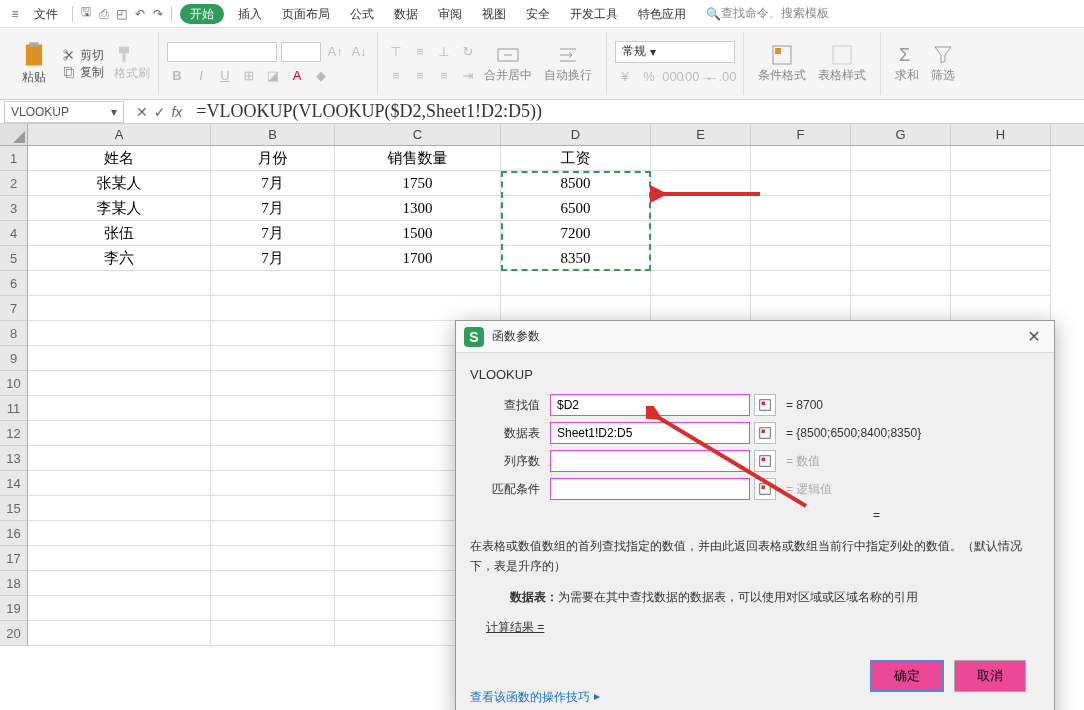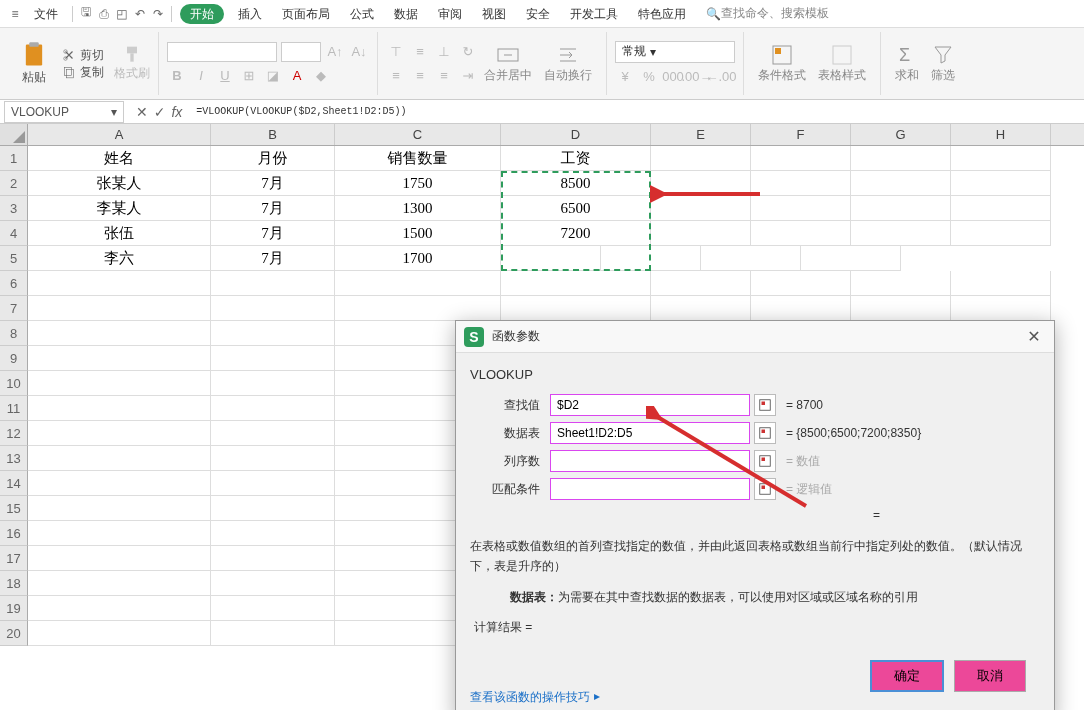--- a/index.html
+++ b/index.html
@@ -15,37 +15,37 @@
   
   
   .ribbon { height: 72px; background: #f5f5f5; border-bottom: 1px solid #ccc; display: flex; padding: 4px 8px; }
   .rib-group { display: flex; align-items: center; padding: 0 8px; border-right: 1px solid #ddd; }
   .rib-group:last-child { border-right: none; }
   .paste-block { display: flex; flex-direction: column; align-items: center; padding: 0 4px; color: #555; font-size: 12px; }
   .paste-block svg { width: 28px; height: 28px; fill: #e09020; }
   .rib-stack { display: flex; flex-direction: column; gap: 0; margin-left: 6px; }
   .rib-btn-sm { display: flex; align-items: center; gap: 4px; color: #555; font-size: 12px; padding: 0 4px; }
   .rib-btn-sm svg { width: 14px; height: 14px; fill: #666; }
-  .brush { display: flex; flex-direction: column; align-items: center; font-size: 12px; color: #bbb; margin-left: 6px; }
+  .brush { display: flex; flex-direction: column; font-size: 12px; color: #bbb; margin-left: 6px; }
   .brush svg { width: 20px; height: 20px; fill: #ccc; }
   .font-tools { display: flex; flex-direction: column; gap: 4px; color: #bbb; }
   .font-row { display: flex; align-items: center; gap: 4px; }
   .font-sel { width: 110px; height: 20px; border: 1px solid #ccc; background: #fff; font-size: 11px; padding: 0 4px; color: #bbb; }
   .sz-sel { width: 40px; height: 20px; border: 1px solid #ccc; background: #fff; font-size: 11px; padding: 0 4px; color: #bbb; }
   .ico-btn { width: 20px; height: 20px; display: flex; align-items: center; justify-content: center; color: #bbb; font-size: 13px; }
   .rib-dropdown { height: 22px; border: 1px solid #ccc; background: #fff; font-size: 12px; padding: 0 6px; color: #333; display:flex; align-items:center; gap:4px; }
   .rib-label-block { display: flex; flex-direction: column; align-items: center; font-size: 12px; color: #888; padding: 0 6px; }
   .rib-label-block svg { width: 24px; height: 24px; fill: #999; }
   
   
   .fxbar { height: 24px; border-bottom: 1px solid #ccc; display: flex; align-items: center; font-size: 13px; }
   .namebox { width: 120px; height: 22px; border: 1px solid #ccc; margin: 0 4px; background: #fff; display:flex; align-items:center; justify-content:space-between; padding: 0 6px; color: #555; font-size:12px;}
   .fx-btns { display: flex; align-items: center; gap: 6px; margin: 0 8px; color: #666; font-size: 14px; }
   .fx-label { font-style: italic; color: #666; margin-right: 6px; }
-  .fx-input { flex: 1; height: 22px; border: none; font-family: Liberation Mono, monospace; font-size: 10px; color: #333; }
+  .fx-input { flex: 1; height: 22px; border: none; font-family: Liberation Serif, serif; font-size: 18px; color: #333; }
   
   
   .grid { position: relative; width: 100%; height: calc(100% - 124px); overflow: hidden; }
   .col-headers { display: flex; height: 22px; background: #e8e8e8; border-bottom: 1px solid #aaa; }
   .corner { width: 28px; height: 22px; background: #e0e0e0; border-right: 1px solid #aaa; border-bottom: 1px solid #aaa; position: relative; }
   .corner::after { content:''; position:absolute; right:2px; bottom:2px; border:6px solid transparent; border-right-color:#999; border-bottom-color:#999;}
   .ch { text-align: center; line-height: 22px; font-size: 13px; color: #444; border-right: 1px solid #ccc; background: #e8e8e8; }
   .chA { width: 183px; } .chB { width: 124px; } .chC { width: 166px; } .chD { width: 150px; }
   .chE, .chF, .chG, .chH { width: 100px; }
   .row { display: flex; height: 25px; }
@@ -69,21 +69,21 @@
   .dlg-section-title { font-size: 13px; margin: 4px 0 12px 0; }
   .param-row { display: flex; align-items: center; margin: 6px 0; }
   .param-label { width: 80px; text-align: right; padding-right: 10px; color: #333; }
   .param-input { width: 200px; height: 22px; border: 1px solid #d946ef; background: #fff; padding: 0 6px; font-size: 12px; }
   .param-pick { width: 22px; height: 22px; border: 1px solid #bbb; margin-left: 4px; display:flex; align-items:center; justify-content:center; background:#fff;}
   .param-pick svg { width:14px; height:14px; fill:#555;}
   .param-eq { margin-left: 10px; color: #333; }
   .param-eq.gray { color: #aaa; }
   .dlg-desc { margin: 14px 0 10px 0; line-height: 1.7; color: #333; }
   .dlg-desc2 { margin: 6px 0 12px 40px; line-height: 1.7; }
-  .dlg-result { margin: 6px 4px; }
+  .dlg-result { margin: 6px 16px; text-decoration: underline; }
   .dlg-link { color: #1a6fc7; cursor: pointer; display:flex; align-items:flex-start; gap:4px; margin-top: 30px;}
   .dlg-buttons { display: flex; justify-content: flex-end; gap: 10px; padding: 8px 14px 14px; }
   .dlg-btn { padding: 5px 22px; border: 1px solid #aaa; background: #ec4899; font-size: 13px; }
   .dlg-btn.primary { border: 2px solid #4a8fd6; }
   .dlg-footer { display:flex; justify-content:space-between; align-items:flex-end; padding: 0 14px 14px;}
 </style>
 </head>
 <body>
 
 <div class="menubar">
@@ -318,20 +318,21 @@
   <div class="cell cE"></div>
   <div class="cell cF"></div>
   <div class="cell cG"></div>
   <div class="cell cH"></div>
       </div>
       <div class="row">
         <div class="rh">5</div>
   <div class="cell cA">李六</div>
   <div class="cell cB">7月</div>
   <div class="cell cC">1700</div>
+  <div class="cell cD">8350</div>
   <div class="cell cE"></div>
   <div class="cell cF"></div>
   <div class="cell cG"></div>
   <div class="cell cH"></div>
       </div>
     </div>
 
   <div id="empty-rows">
       <div class="row">
         <div class="rh">6</div>
@@ -534,21 +535,21 @@
         </div>
         <div class="param-row">
           <div class="param-label">数据表</div>
   <input class="param-input" value="Sheet1!D2:D5" style="">
   <div class="param-pick">
             <svg viewBox="0 0 16 16">
               <rect x="2" y="2" width="12" height="12" fill="none" stroke="#555"></rect>
               <rect x="4" y="4" width="4" height="4" fill="#c33"></rect>
             </svg>
           </div>
-  <div class="param-eq ">= {8500;6500;7200;8350}</div>
+  <div class="param-eq ">= {8500;6500;8400;8350}</div>
         </div>
         <div class="param-row">
           <div class="param-label">列序数</div>
   <input class="param-input" value="" style="">
   <div class="param-pick">
             <svg viewBox="0 0 16 16">
               <rect x="2" y="2" width="12" height="12" fill="none" stroke="#555"></rect>
               <rect x="4" y="4" width="4" height="4" fill="#c33"></rect>
             </svg>
           </div>

